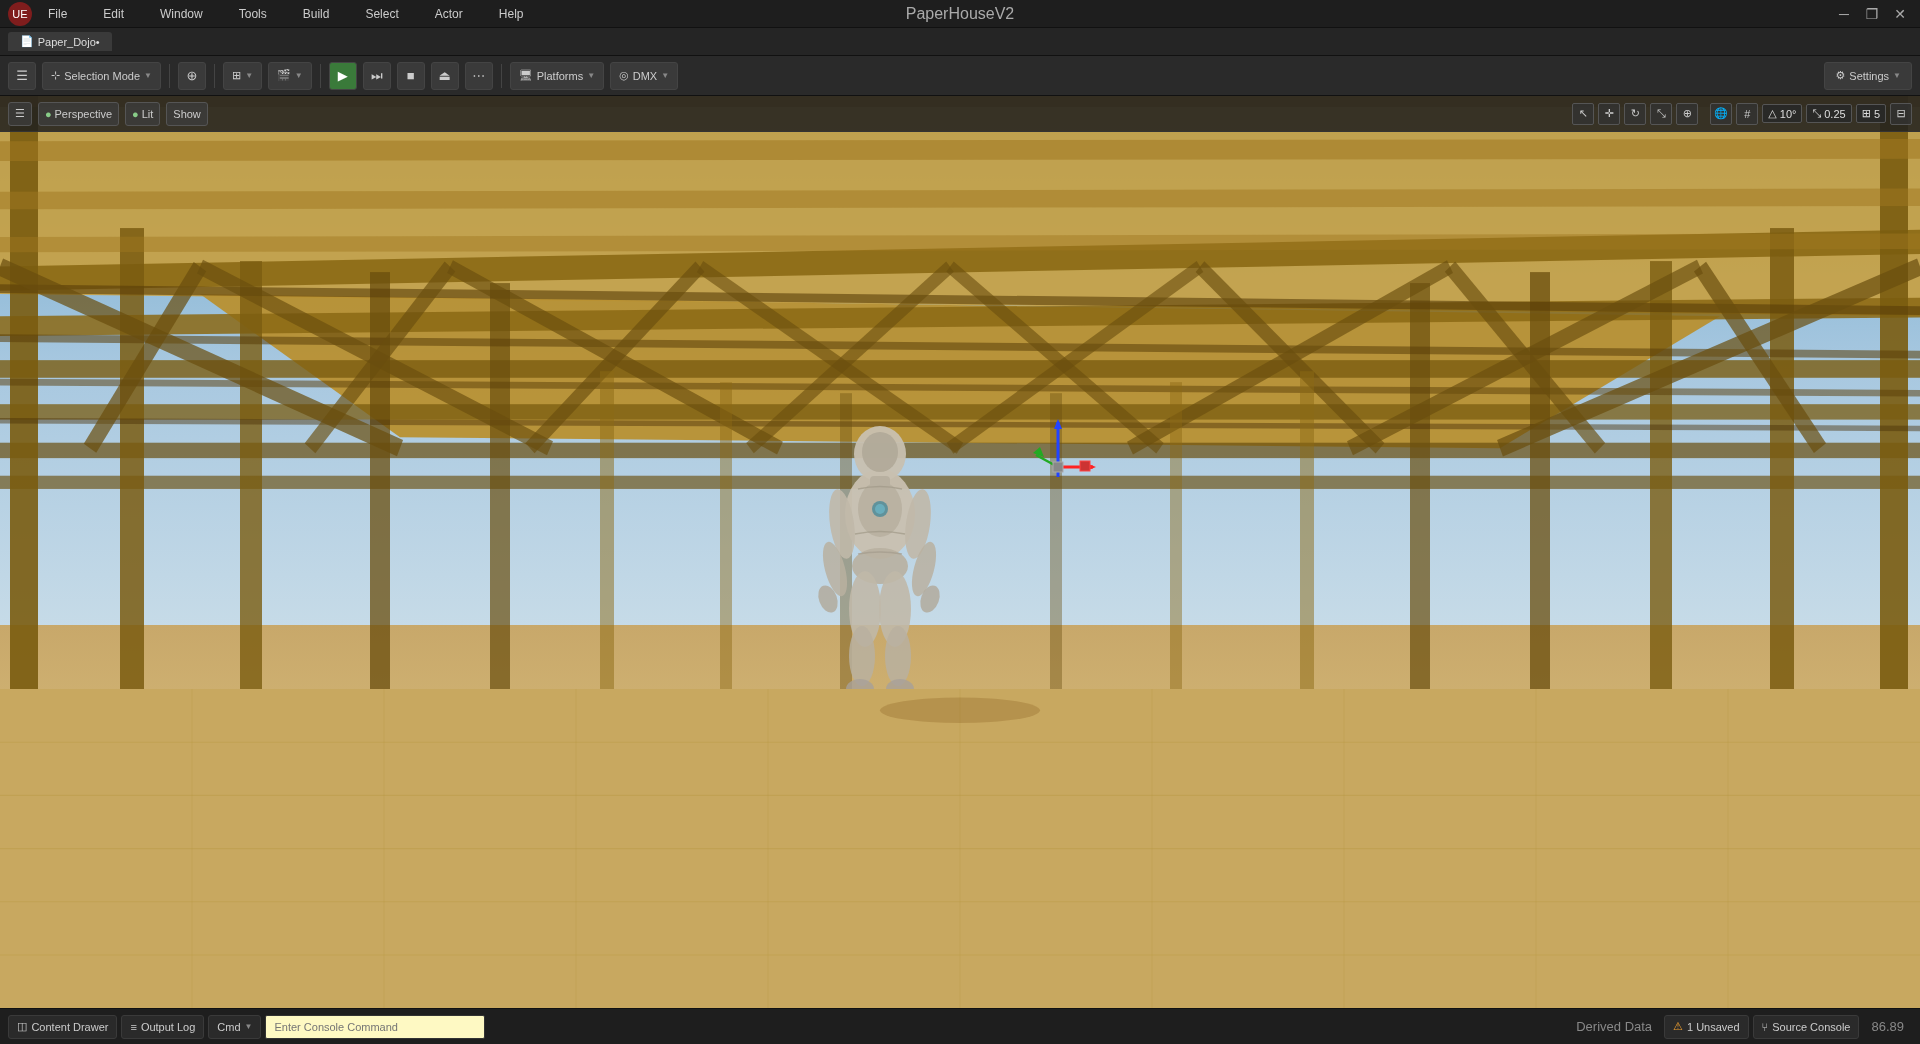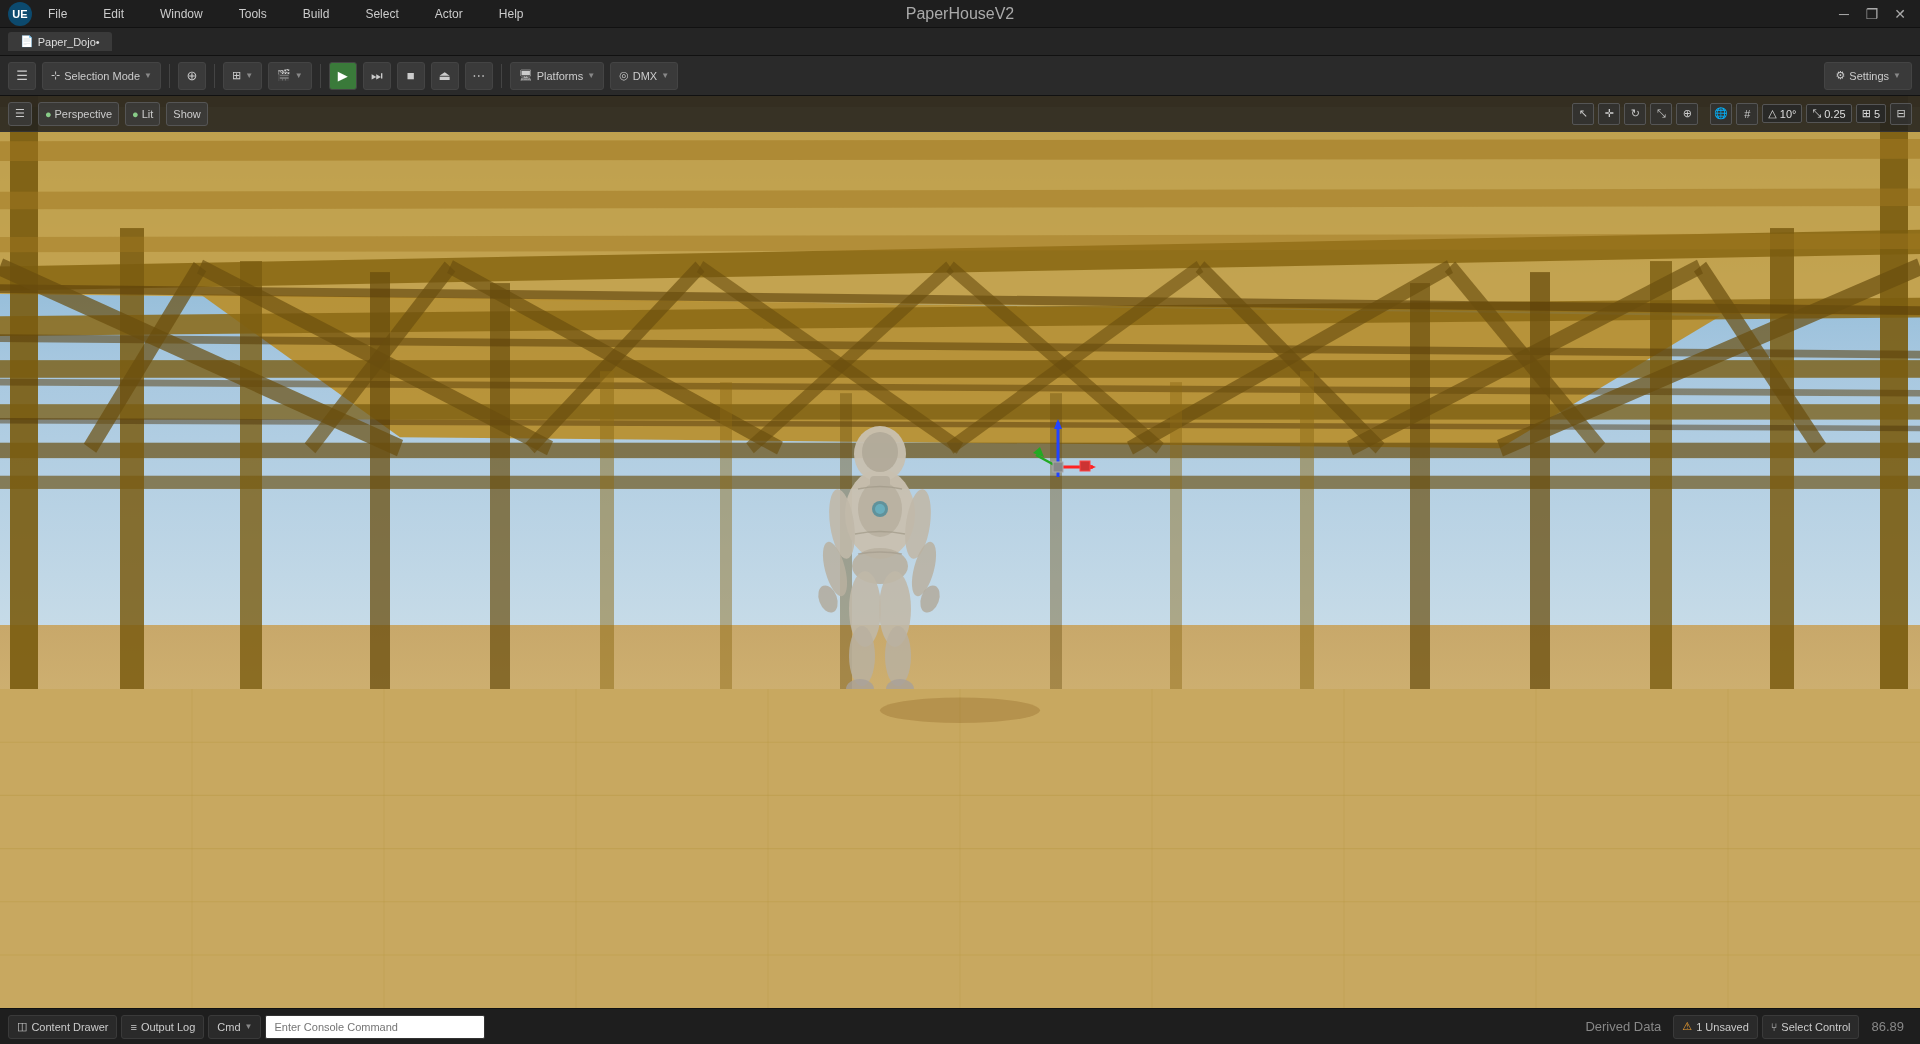--- a/index.html
+++ b/index.html
@@ -24,28 +24,28 @@
       border-bottom: 1px solid #111;
     }
     #title-bar-left {
       display: flex;
       align-items: center;
       gap: 8px;
     }
     #ue-logo {
       width: 24px;
       height: 24px;
-      background: #0c4a6e;
+      background: #7f1d1d;
       border-radius: 50%;
       display: flex;
       align-items: center;
       justify-content: center;
       font-size: 11px;
       color: #fff;
-      font-weight: bold;
+      font-weight: normal;
     }
     #menu-bar {
       display: flex;
       gap: 20px;
     }
     .menu-item {
       padding: 2px 8px;
       color: #ccc;
       cursor: pointer;
       border-radius: 3px;
@@ -616,30 +616,30 @@
   <div class="status-btn">
     <span>≡</span>
     <span>Output Log</span>
   </div>
 
   <div class="status-btn">
     <span>Cmd</span>
     <span class="dropdown-arrow">▼</span>
   </div>
 
-  <input type="text" style="height: 24px; background: #ffffff; border: 1px solid rgb(51, 51, 51); color: rgb(136, 136, 136); padding: 0px 8px; font-size: 11px; width: 220px; border-radius: 2px;" placeholder="Enter Console Command">
+  <input type="text" style="height: 24px; background: #fef9c3; border: 1px solid rgb(51, 51, 51); color: rgb(136, 136, 136); padding: 0px 8px; font-size: 11px; width: 220px; border-radius: 2px;" placeholder="Enter Console Command">
 
   <div class="status-spacer"></div>
 
   <div class="status-info">Derived Data</div>
 
   <div class="status-btn">
     <span style="color:#f0a030;">⚠</span>
     <span>1 Unsaved</span>
   </div>
 
   <div class="status-btn">
     <span>⑂</span>
-    <span>Select Control</span>
+    <span>Source Console</span>
   </div>
 
   <div class="status-info">86.89</div>
 </div>
 
 </body></html>

